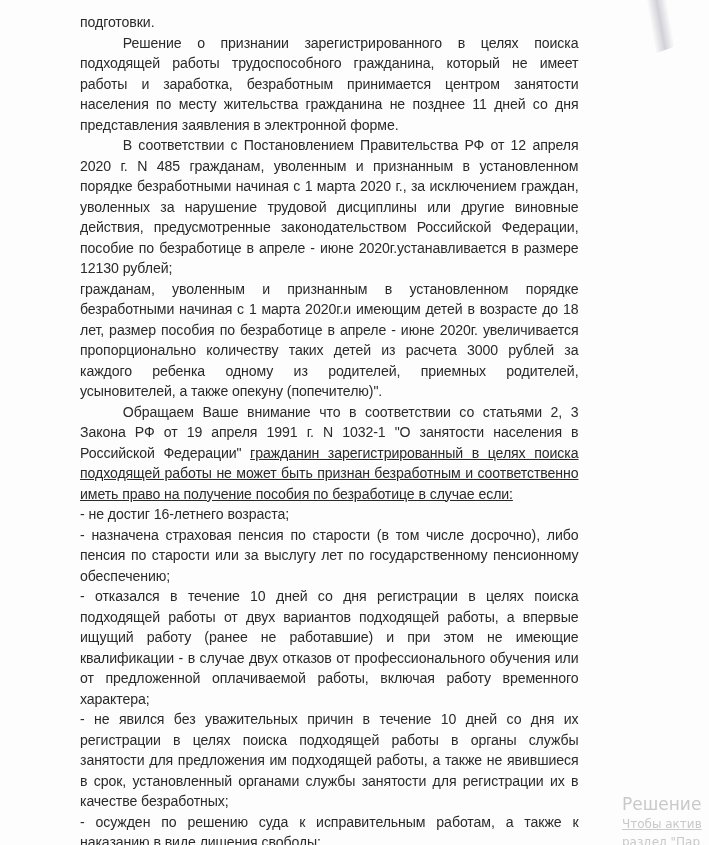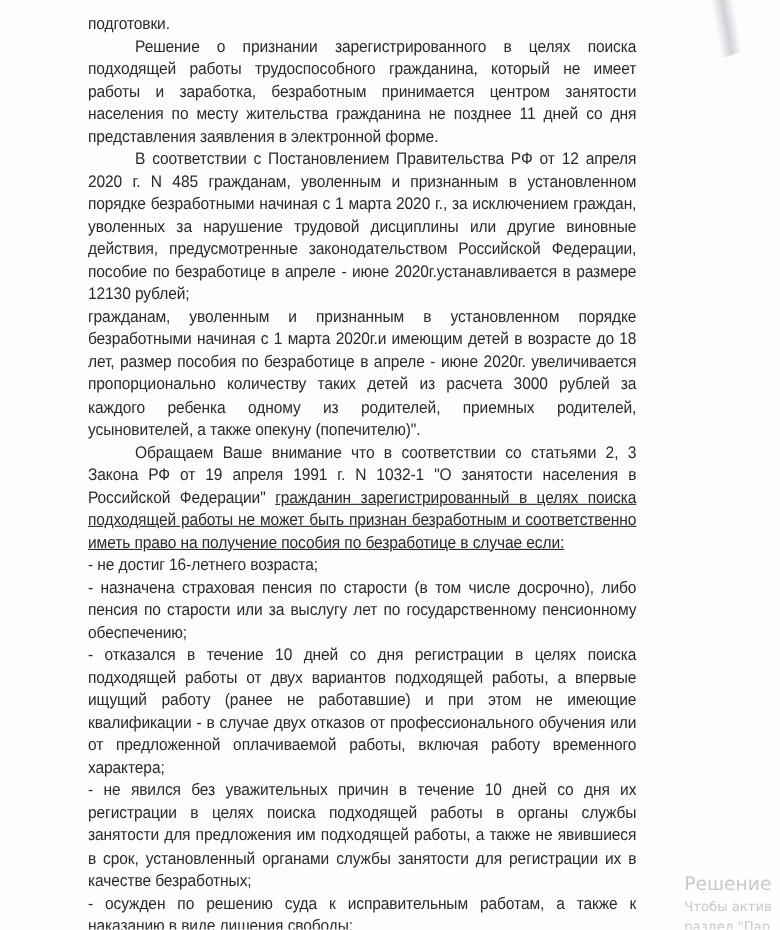--- a/index.html
+++ b/index.html
@@ -27,21 +27,21 @@
   }
   .p { text-align: justify; margin: 0; }
   .indent { text-indent: 46px; }
   .u { text-decoration: underline; }
   .item { text-align: justify; margin: 0; }
   .watermark {
     position: absolute; left: 622px; top: 793px; color: #c9c9c9;
     font-family: "DejaVu Sans", sans-serif; white-space: nowrap;
   }
   .wm-title { font-size: 17px; line-height: 22px; }
-  .wm-sub { font-size: 12px; line-height: 18px; }
+  .wm-sub { font-size: 12px; line-height: 18px; text-decoration: underline; }
 </style>
 </head>
 <body>
 
 <div class="page">
   <div class="fold"></div>
 
   <div class="text">
     <p class="p">подготовки.</p>
     <p class="p indent">Решение о признании зарегистрированного в целях поиска подходящей работы трудоспособного гражданина, который не имеет работы и заработка, безработным принимается центром занятости населения по месту жительства гражданина не позднее 11 дней со дня представления заявления в электронной форме.</p>

